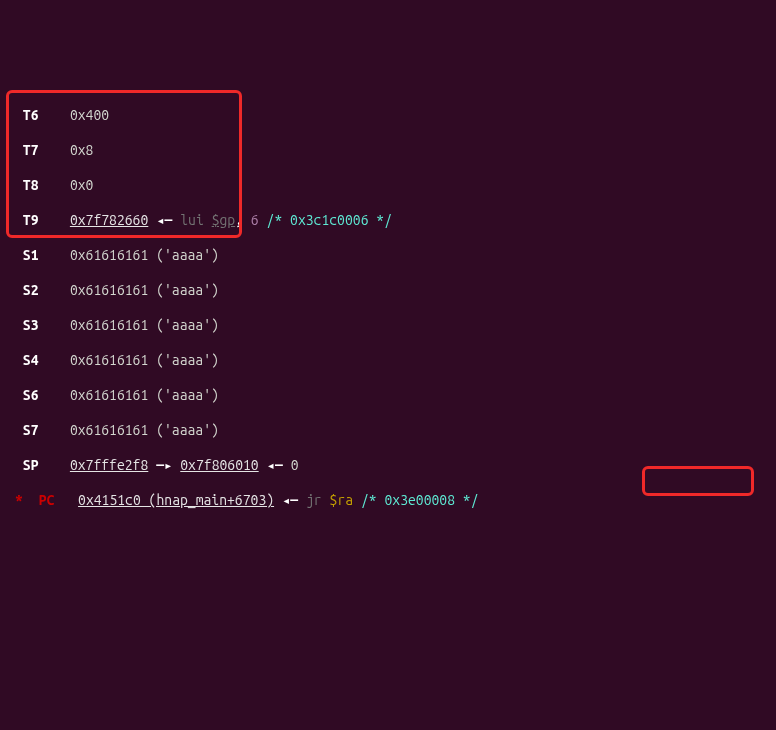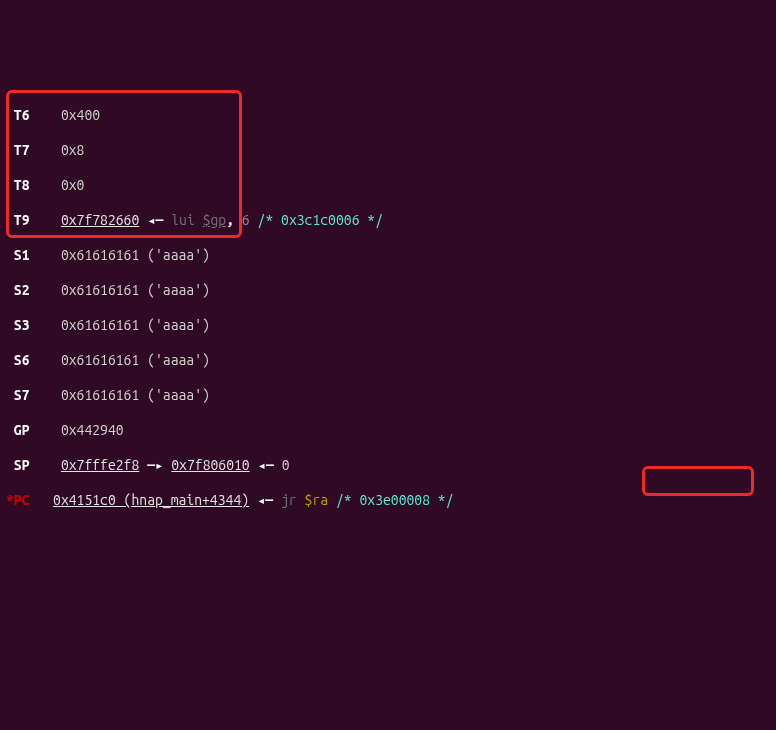--- a/index.html
+++ b/index.html
@@ -8,22 +8,22 @@
     background: #300a24;
     font-family: 'Ubuntu Mono', 'DejaVu Sans Mono', Consolas, monospace;
     font-size: 14px;
     color: #d3d7cf;
     width: 776px;
     height: 730px;
     overflow: hidden;
     white-space: pre;
     line-height: 1.25;
   }
-  .row { display: block; }
-  .bold { font-weight: bold; }
+  .row { display: block; padding-left: 9px; }
+  .bold { font-weight: bold; margin-left: 16px; }
   .white { color: #ffffff; font-weight: bold; }
   .reg { display:inline-block; min-width: 3ch; color: #ffffff; font-weight:bold;}
   .star { color: #cc0000; font-weight:bold;}
   .yellow { color: #737373; }
   .redlink { color: #e5e5e5; text-decoration: underline; }
   .grey { color: #5eead4; text-align: center; }
   .purple { color: #ad7fa8; }
   .orange { color: #c4a000; }
   .ul { text-decoration: underline; }
   .redbox { border: 3px solid #ef2929; border-radius:6px; position:absolute; pointer-events:none; }
@@ -36,25 +36,25 @@
 
 
 
 <span class="row"> <span class="reg">T6</span>   <span>0x400</span></span>
 <span class="row"> <span class="reg">T7</span>   <span>0x8</span></span>
 <span class="row"> <span class="reg">T8</span>   <span>0x0</span></span>
 <span class="row"> <span class="reg">T9</span>   <span class="redlink">0x7f782660</span> <span class="white">◂—</span> <span class="yellow">lui </span><span class="yellow ul">$gp</span><span class="white">, </span><span class="purple">6</span> <span class="grey">/* 0x3c1c0006 */</span></span>
 <span class="row"> <span class="reg">S1</span>   <span>0x61616161</span> <span>('aaaa')</span></span>
 <span class="row"> <span class="reg">S2</span>   <span>0x61616161</span> <span>('aaaa')</span></span>
 <span class="row"> <span class="reg">S3</span>   <span>0x61616161</span> <span>('aaaa')</span></span>
+<span class="row"> <span class="reg">S4</span>   <span>0x61616161</span> <span>('aaaa')</span></span>
 <span class="row"> <span class="reg">S6</span>   <span>0x61616161</span> <span>('aaaa')</span></span>
 <span class="row"> <span class="reg">S7</span>   <span>0x61616161</span> <span>('aaaa')</span></span>
-<span class="row"> <span class="reg">GP</span>   <span>0x442940</span></span>
 <span class="row"> <span class="reg">SP</span>   <span class="redlink">0x7fffe2f8</span> <span class="white">—▸</span> <span class="redlink">0x7f806010</span> <span class="white">◂—</span> <span>0</span></span>
-<span class="row"><span class="star">*</span><span class="star bold">PC</span>   <span class="redlink">0x4151c0 (hnap_main+4344)</span> <span class="white">◂—</span> <span class="yellow">jr </span><span class="orange">$ra</span> <span class="grey">/* 0x3e00008 */</span></span>
+<span class="row"><span class="star">*</span><span class="star bold">PC</span>   <span class="redlink">0x4151c0 (hnap_main+6703)</span> <span class="white">◂—</span> <span class="yellow">jr </span><span class="orange">$ra</span> <span class="grey">/* 0x3e00008 */</span></span>
 
 
 
 
 
 
 
 
 
 

